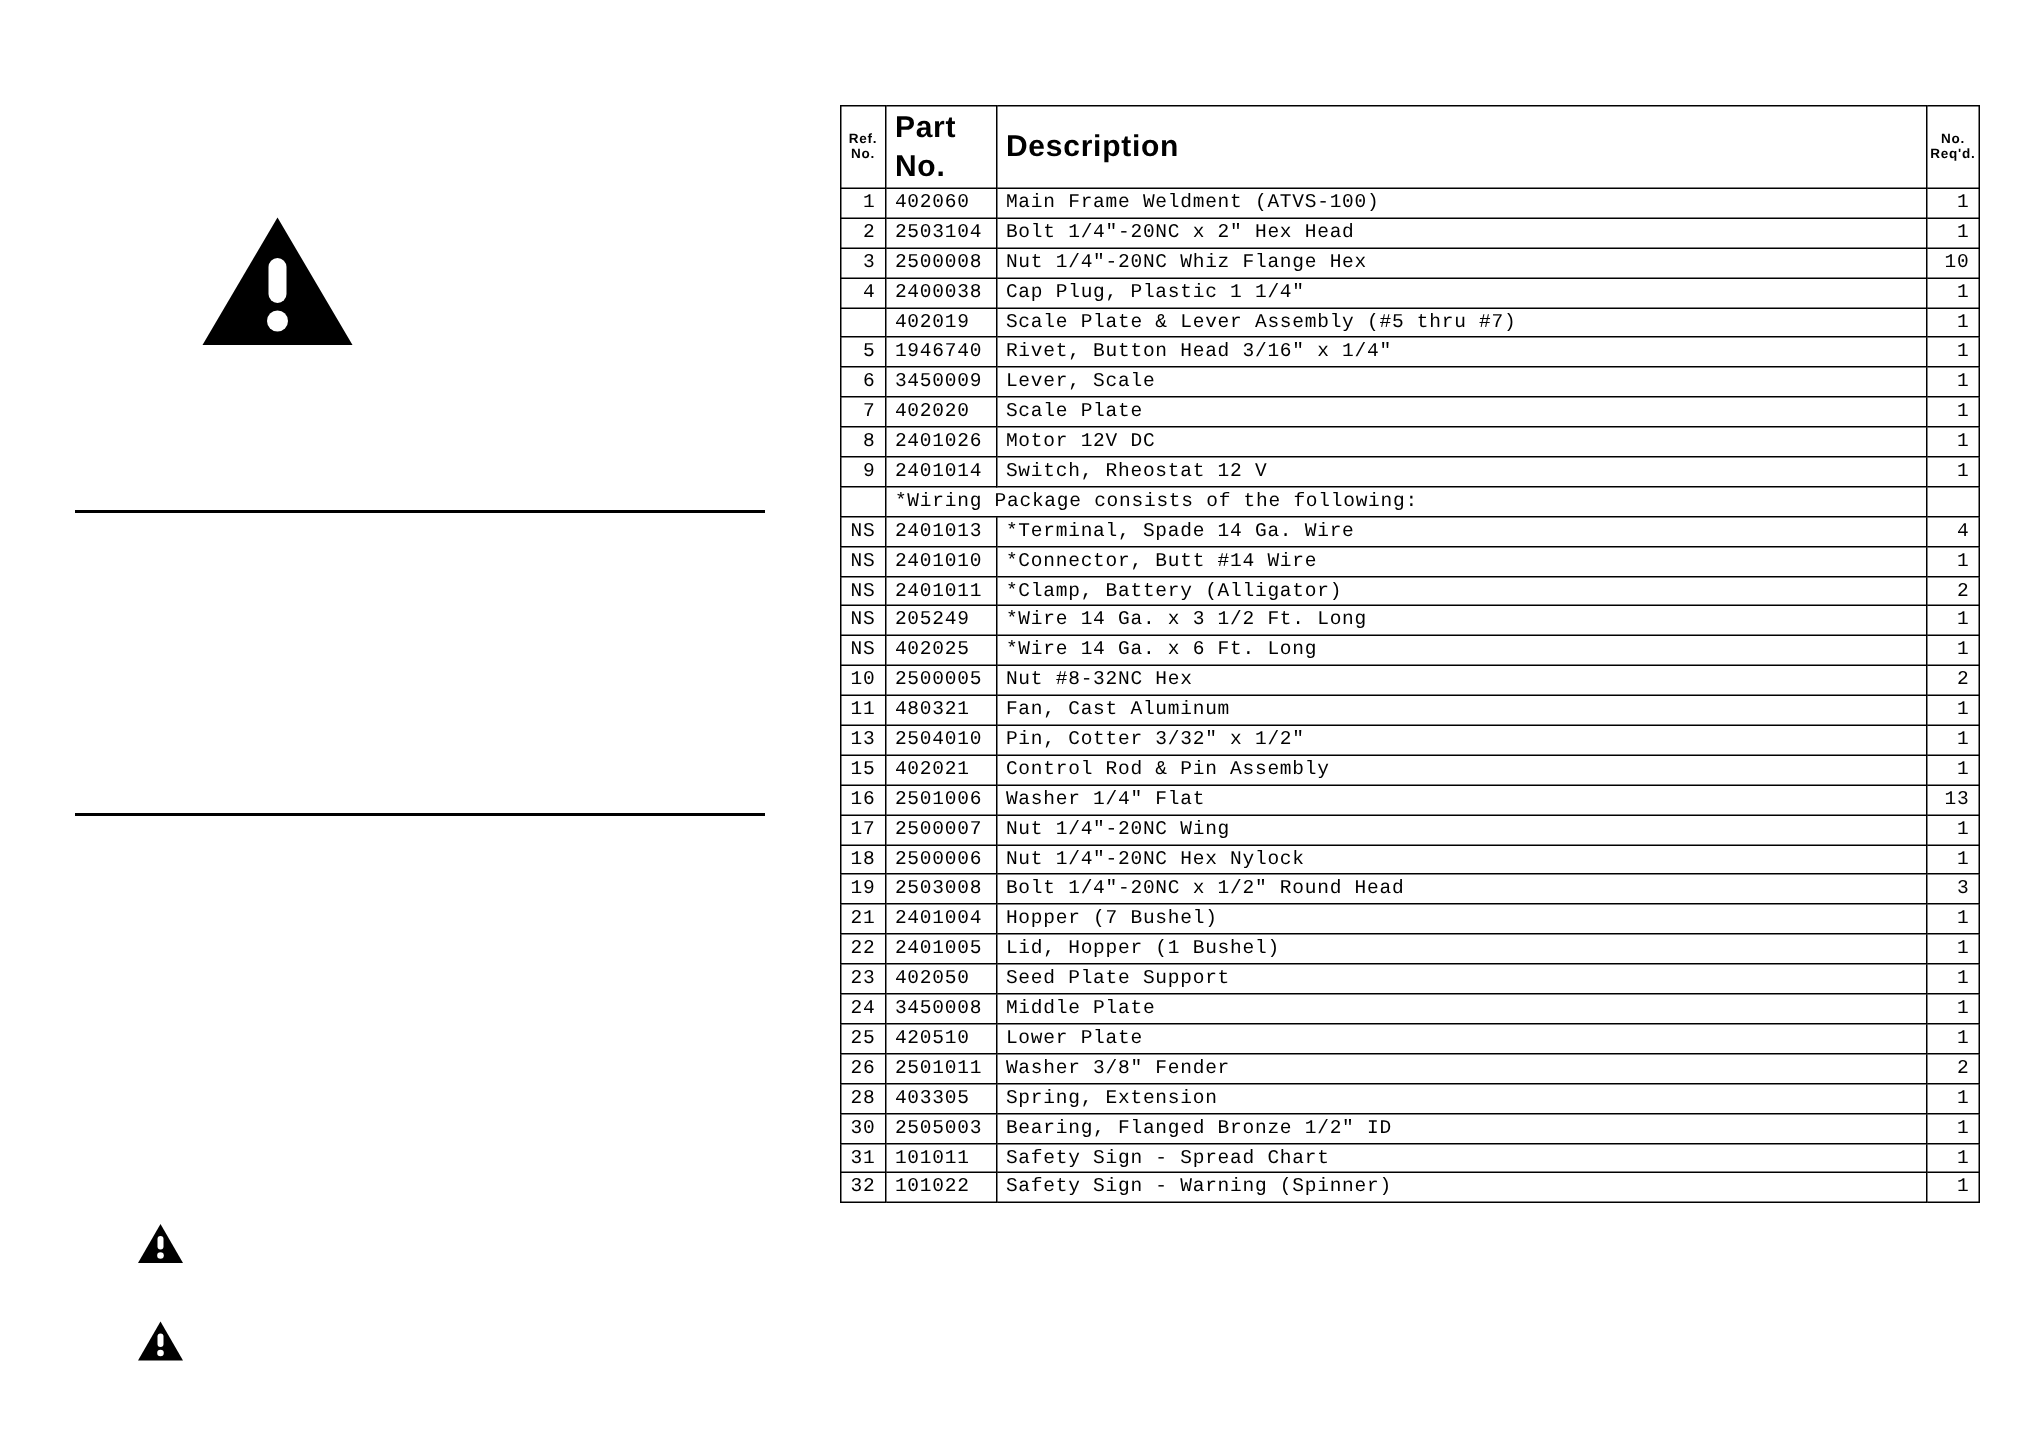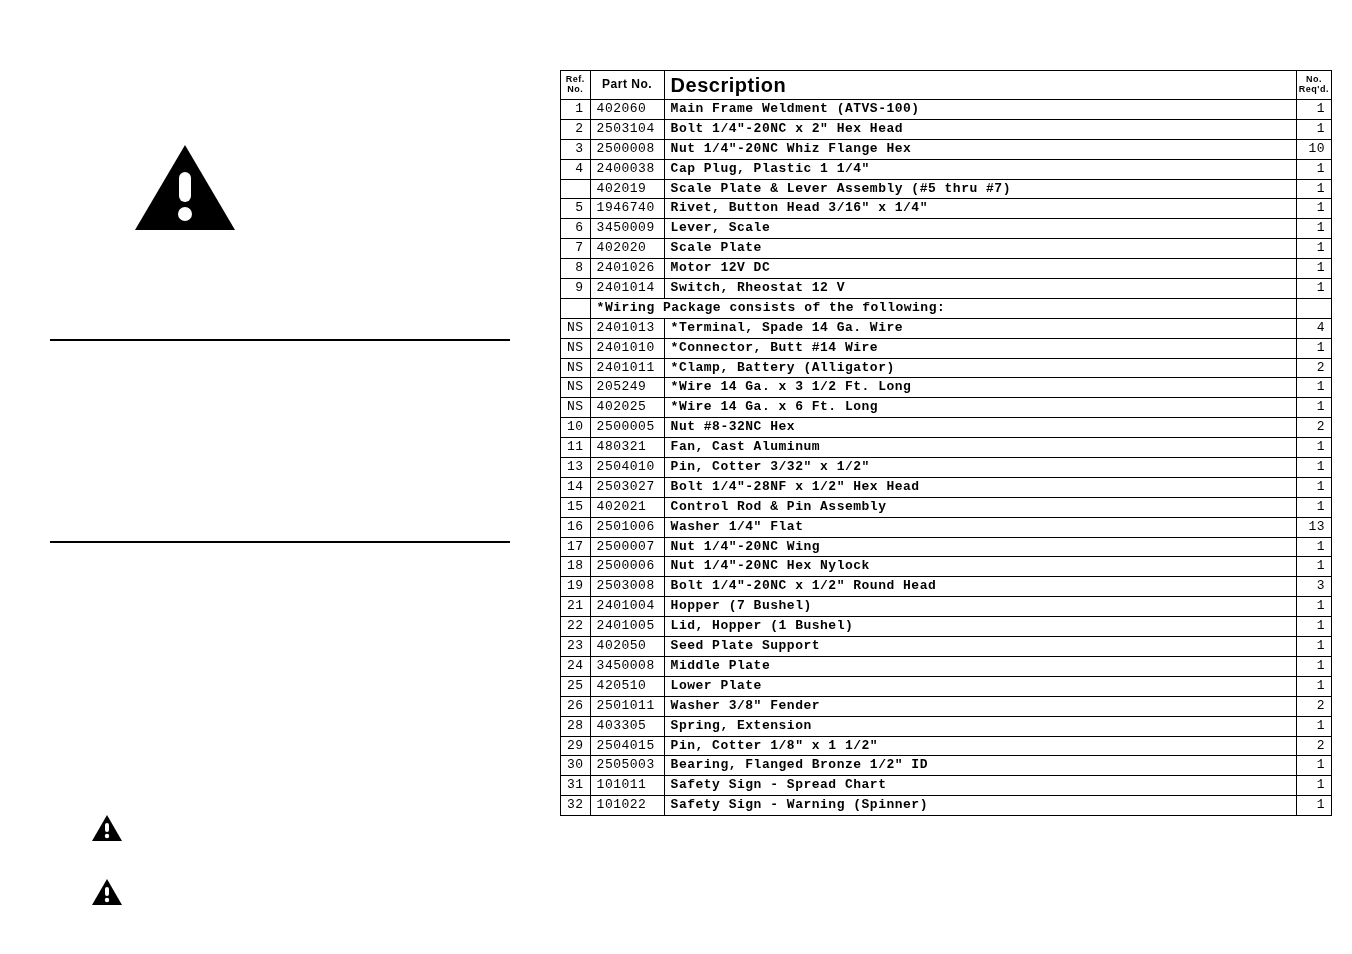--- a/index.html
+++ b/index.html
@@ -25,21 +25,21 @@
     }
     .divider {
       border: none;
       border-top: 2px solid #000;
       margin: 20px 0;
     }
     .divider-top { margin-top: 60px; }
     .divider-bottom { margin-top: 180px; margin-bottom: 260px;}
     .right-panel {
       flex: 1;
-      padding: 70px 20px 0 0;
+      padding: 70px 32px 0 0;
     }
     table {
       border-collapse: collapse;
       width: 100%;
       font-size: 14px;
     }
     th, td {
       border: 1px solid #000;
       padding: 1px 6px;
       text-align: left;
@@ -51,25 +51,25 @@
     th {
       font-family: Arial, sans-serif;
       font-weight: bold;
     }
     th.ref-col, th.qty-col {
       font-size: 9px;
       text-align: center;
       line-height: 1.1;
       padding: 2px 2px;
     }
-    th.part-col { font-size: 12px; text-align: center; }
+    th.part-col { font-size: 20px; text-align: left; }
     th.desc-col { font-size: 20px; }
     td.ref-cell { text-align: right; width: 28px; font-size: 13px;}
     td.part-cell { text-align: left; width: 74px; font-size: 13px;}
-    td.desc-cell { font-size: 13px; font-weight: bold; }
+    td.desc-cell { font-size: 13px; }
     td.qty-cell { text-align: right; width: 32px; font-size: 13px;}
   </style>
 </head>
 <body>
 
 <div class="left-panel">
   <div class="warning-large">
     <svg width="110" height="95" viewBox="0 0 110 95">
       <path d="M55 5 L105 90 L5 90 Z" fill="#000"></path>
       <rect x="49" y="32" width="12" height="30" rx="6" fill="#fff"></rect>
@@ -212,26 +212,20 @@
           <td class="desc-cell">Fan, Cast Aluminum</td>
           <td class="qty-cell">1</td>
         </tr>
         <tr>
           <td class="ref-cell">13</td>
           <td class="part-cell">2504010</td>
           <td class="desc-cell">Pin, Cotter 3/32" x 1/2"</td>
           <td class="qty-cell">1</td>
         </tr>
         <tr>
-          <td class="ref-cell">14</td>
-          <td class="part-cell">2503027</td>
-          <td class="desc-cell">Bolt 1/4"-28NF x 1/2" Hex Head</td>
-          <td class="qty-cell">1</td>
-        </tr>
-        <tr>
           <td class="ref-cell">15</td>
           <td class="part-cell">402021</td>
           <td class="desc-cell">Control Rod &amp; Pin Assembly</td>
           <td class="qty-cell">1</td>
         </tr>
         <tr>
           <td class="ref-cell">16</td>
           <td class="part-cell">2501006</td>
           <td class="desc-cell">Washer 1/4" Flat</td>
           <td class="qty-cell">13</td>
@@ -288,26 +282,20 @@
           <td class="ref-cell">26</td>
           <td class="part-cell">2501011</td>
           <td class="desc-cell">Washer 3/8" Fender</td>
           <td class="qty-cell">2</td>
         </tr>
         <tr>
           <td class="ref-cell">28</td>
           <td class="part-cell">403305</td>
           <td class="desc-cell">Spring, Extension</td>
           <td class="qty-cell">1</td>
-        </tr>
-        <tr>
-          <td class="ref-cell">29</td>
-          <td class="part-cell">2504015</td>
-          <td class="desc-cell">Pin, Cotter 1/8" x 1 1/2"</td>
-          <td class="qty-cell">2</td>
         </tr>
         <tr>
           <td class="ref-cell">30</td>
           <td class="part-cell">2505003</td>
           <td class="desc-cell">Bearing, Flanged Bronze 1/2" ID</td>
           <td class="qty-cell">1</td>
         </tr>
         <tr>
           <td class="ref-cell">31</td>
           <td class="part-cell">101011</td>

